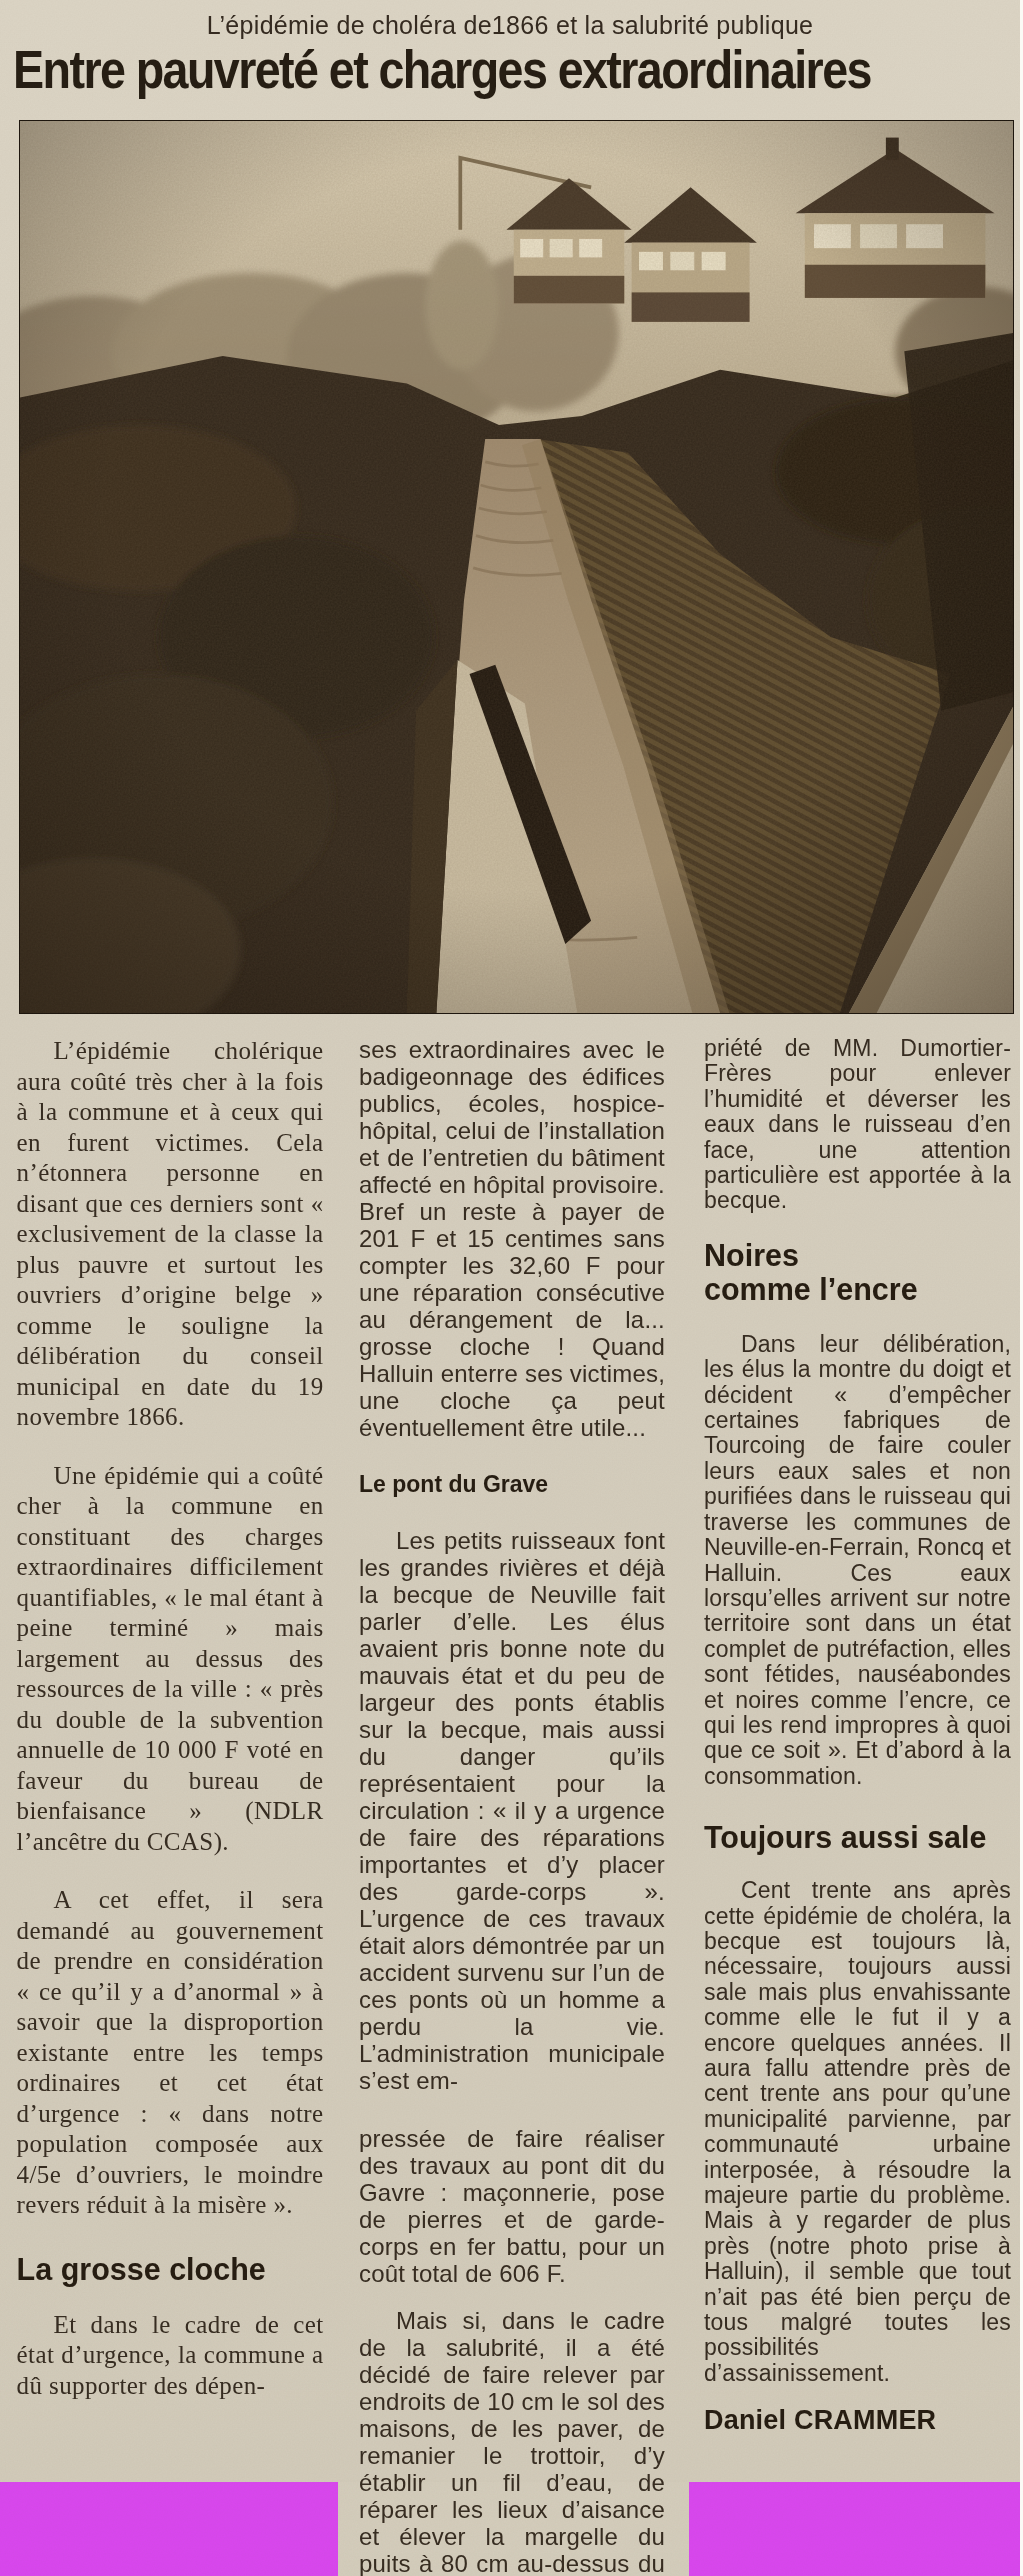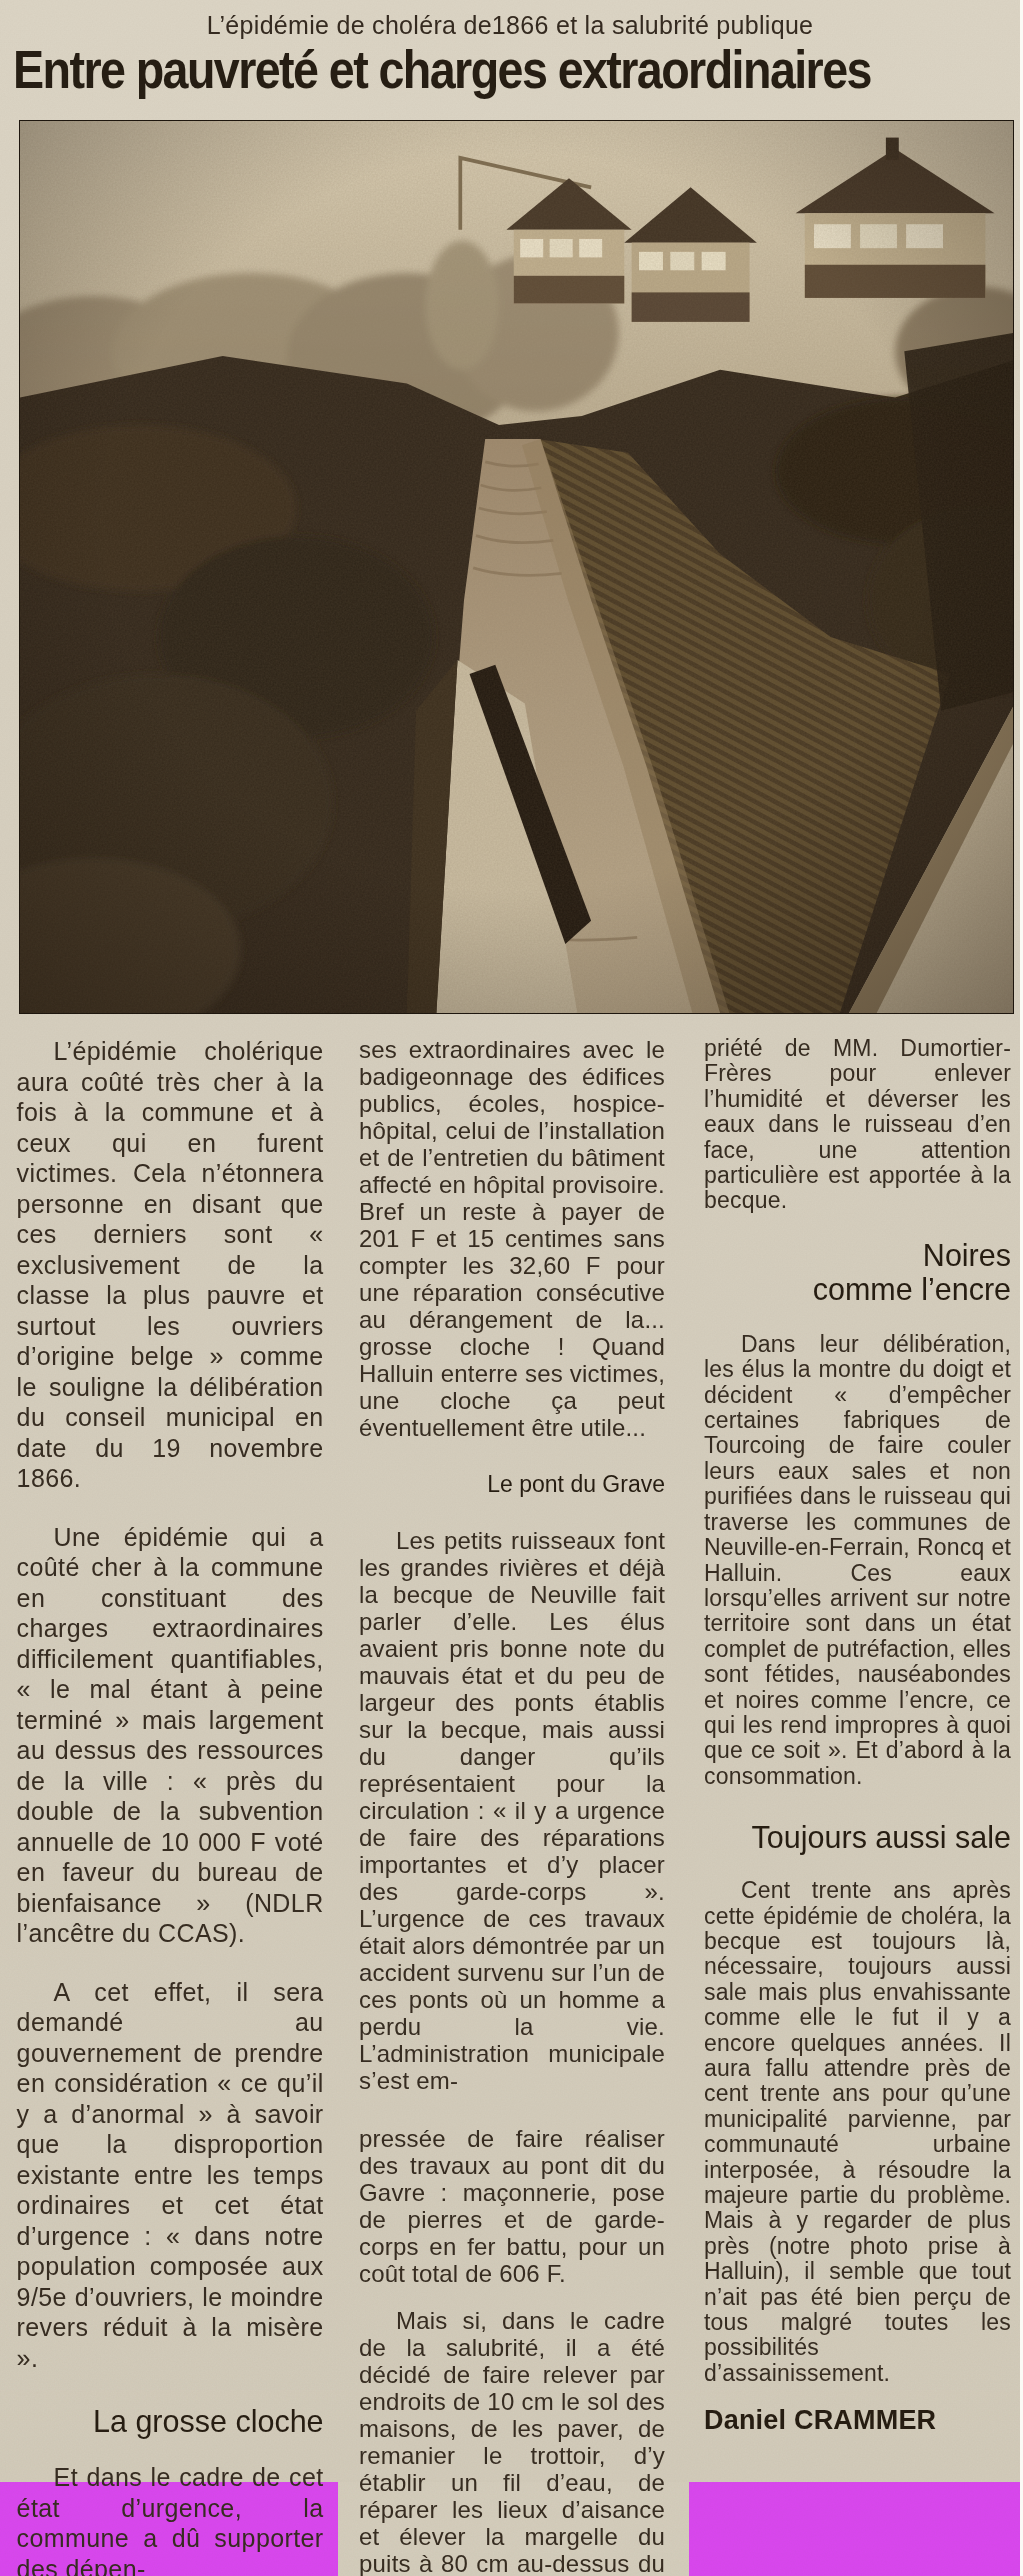--- a/index.html
+++ b/index.html
@@ -24,27 +24,27 @@
   .photo{
     position:absolute;left:18.5px;top:120px;width:995px;height:894px;margin:0;
     border:1.8px solid #1b140c;box-sizing:border-box;background:#8a7a62;
   }
   .photo svg{display:block;width:100%;height:100%;}
   .col{position:absolute;top:1036px;text-align:justify;}
   .col-0{left:16.6px;width:307px;font-size:25px;line-height:30.5px;letter-spacing:0.4px;}
   .col-1{left:359px;width:306px;font-size:24px;line-height:27px;letter-spacing:0.2px;}
   .col-2{left:704px;width:307px;font-size:23px;line-height:25.4px;letter-spacing:0.2px;}
   .para{margin:0 0 24px 0;}
-  .col-0 .para{margin-bottom:28px;}
+  .col-0 .para{margin-bottom:28px;font-family:Liberation Serif, serif;}
   .col-1 .para{margin-bottom:20.3px;}
   .col-2 .para{margin-bottom:22px;}
   .indent{text-indent:37px;}
   .gap-top{margin-top:31px;}
   .subhead{
-    font-weight:normal;text-align:right;color:#241b10;text-indent:0;
+    font-weight:bold;text-align:left;color:#241b10;text-indent:0;
     font-size:30.5px;line-height:34px;margin:31px 0 24px 0;letter-spacing:0;
   }
   .col-1 .subhead{font-size:23px;margin:26px 0 26px 0;}
   .subhead-line1{margin:24px 0 0 0;}
   .subhead-line2{margin:0 0 26px 0;}
   .byline{
     font-weight:bold;text-align:left;color:#241b10;font-size:27px;
     margin-top:14.8px;padding-right:9.2px;letter-spacing:0.2px;
   }
   .page-grain{position:absolute;left:0;top:0;width:1024px;height:2576px;
@@ -164,21 +164,21 @@
       <polygon points="900,968 1078,636 1078,676 930,968" fill="#8f7c5e"></polygon>
 
       <rect x="0" y="0" width="1078" height="968" filter="url(#grain)" opacity="0.4"></rect>
       <rect x="0" y="0" width="1078" height="968" fill="url(#vig)"></rect>
     </svg>
   </figure>
 
   <div class="col col-0">
     <p class="para indent">L’épidémie cholérique aura coûté très cher à la fois à la commune et à ceux qui en furent victimes. Cela n’étonnera personne en disant que ces derniers sont « exclusivement de la classe la plus pauvre et surtout les ouvriers d’origine belge » comme le souligne la délibération du conseil municipal en date du 19 novembre 1866.</p>
     <p class="para indent">Une épidémie qui a coûté cher à la commune en constituant des charges extraordinaires difficilement quantifiables, « le mal étant à peine terminé » mais largement au dessus des ressources de la ville : « près du double de la subvention annuelle de 10 000 F voté en faveur du bureau de bienfaisance » (NDLR l’ancêtre du CCAS).</p>
-    <p class="para indent">A cet effet, il sera demandé au gouvernement de prendre en considération « ce qu’il y a d’anormal » à savoir que la disproportion existante entre les temps ordinaires et cet état d’urgence : « dans notre population composée aux 9/5e d’ouvriers, le moindre revers réduit à la misère ».</p>
+    <p class="para indent">A cet effet, il sera demandé au gouvernement de prendre en considération « ce qu’il y a d’anormal » à savoir que la disproportion existante entre les temps ordinaires et cet état d’urgence : « dans notre population composée aux 4/5e d’ouvriers, le moindre revers réduit à la misère ».</p>
     <h2 class="subhead">La grosse cloche</h2>
     <p class="para indent">Et dans le cadre de cet état d’urgence, la commune a dû supporter des dépen-</p>
   </div>
 
   <div class="col col-1">
     <p class="para">ses extraordinaires avec le badigeonnage des édifices publics, écoles, hospice-hôpital, celui de l’installation et de l’entretien du bâtiment affecté en hôpital provisoire. Bref un reste à payer de 201 F et 15 centimes sans compter les 32,60 F pour une réparation consécutive au dérangement de la... grosse cloche ! Quand Halluin enterre ses victimes, une cloche ça peut éventuellement être utile...</p>
     <h2 class="subhead">Le pont du Grave</h2>
     <p class="para indent">Les petits ruisseaux font les grandes rivières et déjà la becque de Neuville fait parler d’elle. Les élus avaient pris bonne note du mauvais état et du peu de largeur des ponts établis sur la becque, mais aussi du danger qu’ils représentaient pour la circulation : « il y a urgence de faire des réparations importantes et d’y placer des garde-corps ». L’urgence de ces travaux était alors démontrée par un accident survenu sur l’un de ces ponts où un homme a perdu la vie. L’administration municipale s’est em-</p>
     <p class="para gap-top">pressée de faire réaliser des travaux au pont dit du Gavre : maçonnerie, pose de pierres et de garde-corps en fer battu, pour un coût total de 606 F.</p>
     <p class="para indent">Mais si, dans le cadre de la salubrité, il a été décidé de faire relever par endroits de 10 cm le sol des maisons, de les paver, de remanier le trottoir, d’y établir un fil d’eau, de réparer les lieux d’aisance et élever la margelle du puits à 80 cm au-dessus du sol, de faire disparaître les lapins et creuser un fossé autour de la pro-</p>

